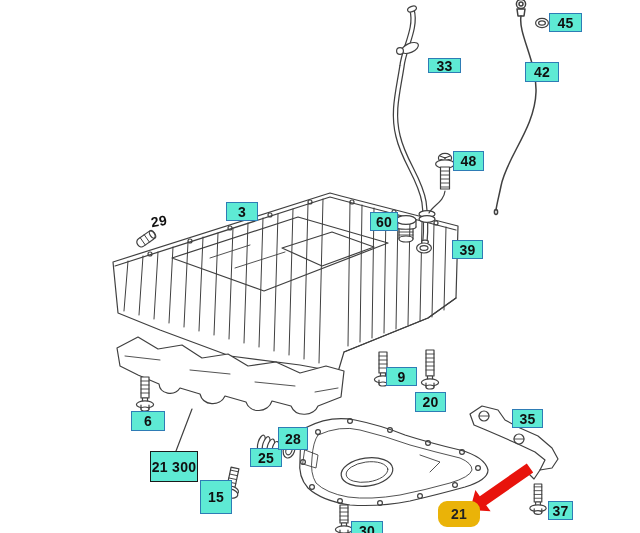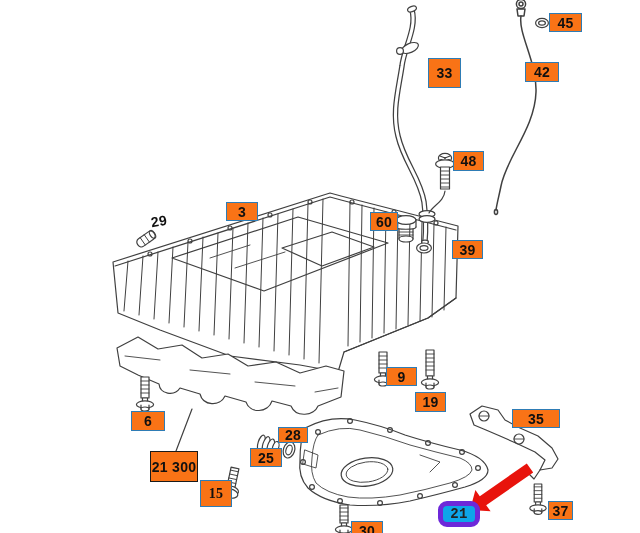--- a/index.html
+++ b/index.html
@@ -2,31 +2,31 @@
 <html><head>
 <meta charset="utf-8">
 <style>
   html,body{margin:0;padding:0;background:#fff;}
   .stage{
     position:relative;width:640px;height:533px;background:#ffffff;
     overflow:hidden;font-family:"Liberation Sans",sans-serif;
   }
   .art{position:absolute;left:0;top:0;}
   .callout{
-    position:absolute;box-sizing:border-box;background:#f97316;
+    position:absolute;box-sizing:border-box;background:#5eead4;
     border:1.6px solid #2e7cb5;color:#101010;
     font:bold 14px/1 "Liberation Sans",sans-serif;
     display:flex;align-items:center;justify-content:center;
     letter-spacing:0.3px;cursor:pointer;
   }
   .callout.black{border-color:#1a1a1a;}
   .callout.plain{border:none;background:transparent;transform:rotate(-9deg);}
   .callout.highlight{
-    border:5px solid #6d28d9;border-radius:9px;background:#0ea5e9;
-    color:#222;z-index:5;font-family:Liberation Mono, monospace;
+    border:5px solid #eab308;border-radius:9px;background:#eab308;
+    color:#222;z-index:5;
   }
 </style>
 </head>
 <body>
 
 <div class="stage">
 
 <svg class="art" width="640" height="533" viewBox="0 0 640 533" fill="none" stroke="#404040" stroke-width="1.2" stroke-linejoin="round" stroke-linecap="round">
 
   <g>
@@ -205,47 +205,47 @@
     <path d="M-4,25 L-4,29 L4,29 L4,25"></path>
   </g>
 
   <polygon fill="#e8130c" stroke="none" points="526.8,463.5 533.2,472.5 486.2,505.2 490.6,511.3 470,510 475.4,490.1 479.8,496.2"></polygon>
 </svg>
 
 <div class="callout" style="left:549px;top:13px;width:33px;height:19px;">45</div>
 
 <div class="callout" style="left:525px;top:62px;width:34px;height:20px;text-align:right;">42</div>
 
-<div class="callout" style="left:428px;top:58px;width:33px;height:30px;">33</div>
+<div class="callout" style="left:428px;top:58px;width:33px;height:15px;">33</div>
 
 <div class="callout" style="left:453px;top:151px;width:31px;height:20px;">48</div>
 
 <div class="callout" style="left:370px;top:212px;width:28px;height:19px;">60</div>
 
 <div class="callout" style="left:452px;top:240px;width:31px;height:19px;">39</div>
 
 <div class="callout" style="left:226px;top:202px;width:32px;height:19px;">3</div>
 
 <div class="callout plain" style="left:146px;top:212px;width:26px;height:18px;">29</div>
 
 <div class="callout" style="left:131px;top:411px;width:34px;height:20px;">6</div>
 
 <div class="callout black" style="left:150px;top:451px;width:48px;height:31px;text-align:right;">21 300</div>
 
-<div class="callout" style="left:200px;top:480px;width:32px;height:27px;font-family:Liberation Serif, serif;">15</div>
+<div class="callout" style="left:200px;top:480px;width:32px;height:34px;">15</div>
 
 <div class="callout" style="left:250px;top:420px;width:32px;height:19px;margin-top:28px;">25</div>
 
-<div class="callout" style="left:278px;top:427px;width:30px;height:16px;">28</div>
+<div class="callout" style="left:278px;top:427px;width:30px;height:23px;">28</div>
 
 <div class="callout" style="left:386px;top:367px;width:31px;height:19px;">9</div>
 
-<div class="callout" style="left:415px;top:392px;width:31px;height:20px;">19</div>
-
-<div class="callout" style="left:512px;top:409px;width:48px;height:19px;">35</div>
+<div class="callout" style="left:415px;top:392px;width:31px;height:20px;">20</div>
+
+<div class="callout" style="left:512px;top:409px;width:31px;height:19px;">35</div>
 
 <div class="callout" style="left:548px;top:501px;width:25px;height:19px;">37</div>
 
 <div class="callout" style="left:351px;top:521px;width:32px;height:19px;">30</div>
 
 <div class="callout highlight" style="left:438px;top:501px;width:42px;height:26px;">21</div>
 
 </div>
 
 </body></html>

